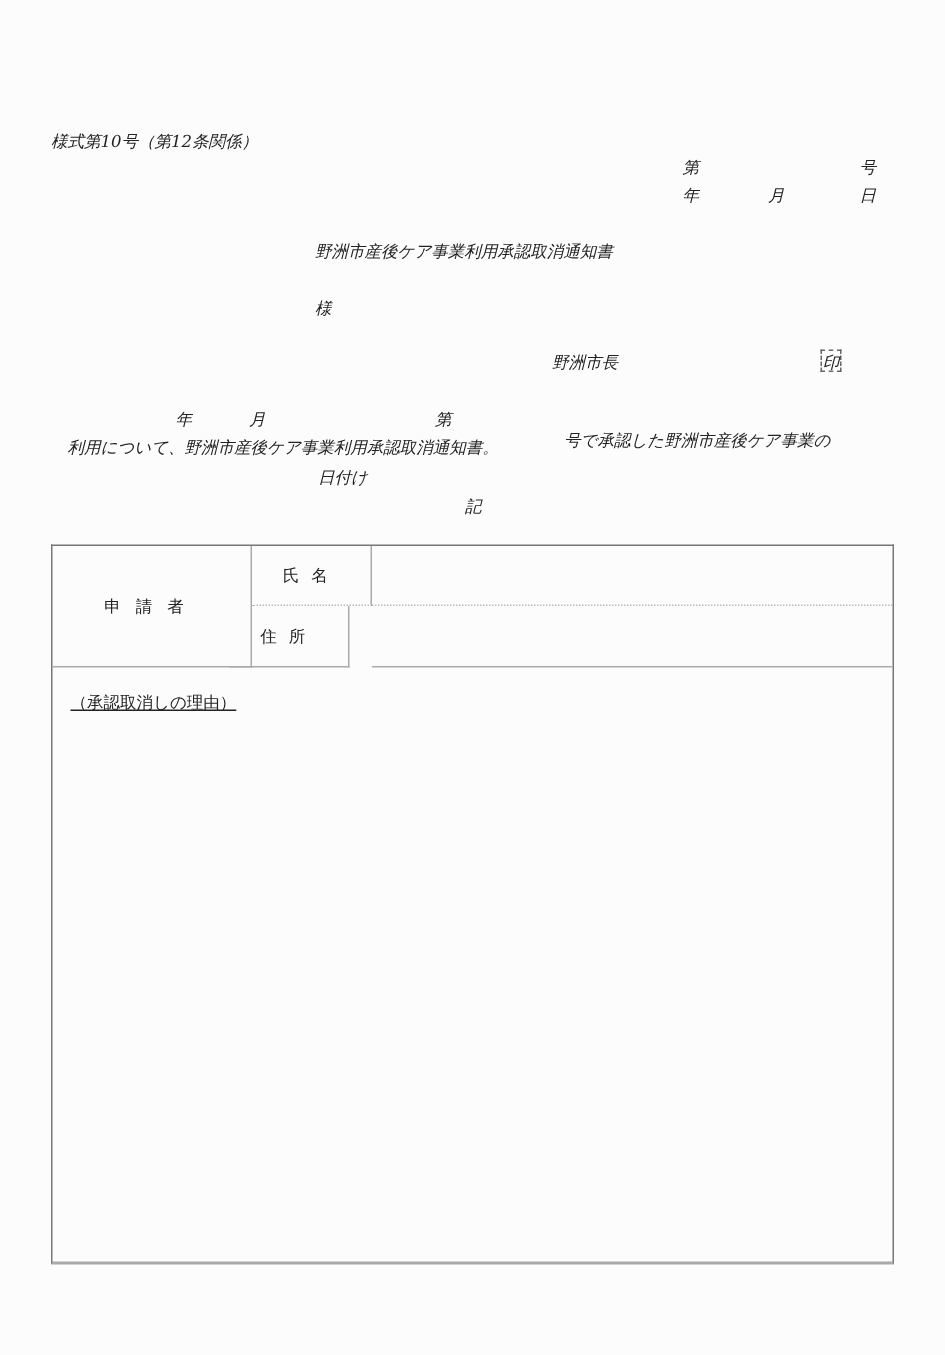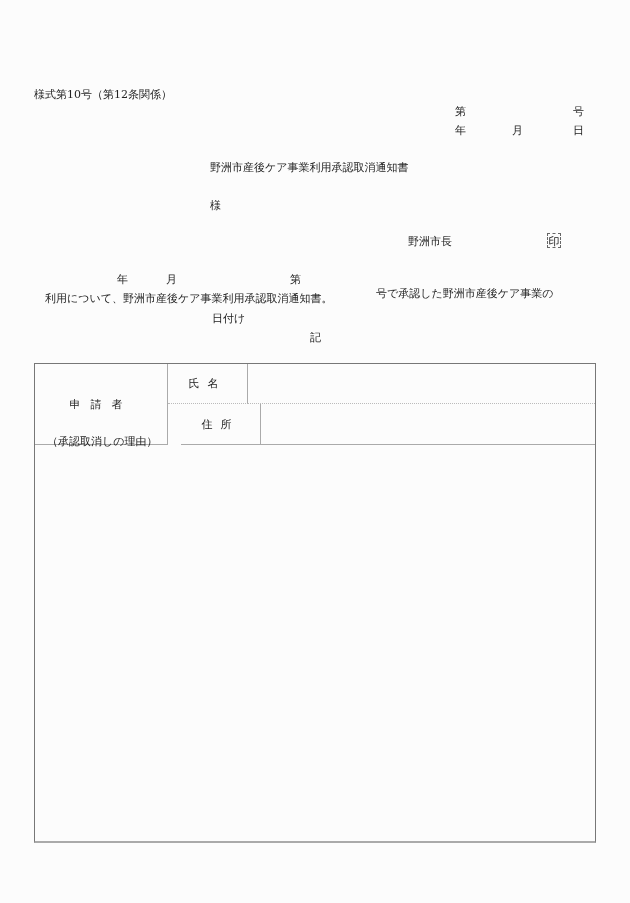--- a/index.html
+++ b/index.html
@@ -9,34 +9,34 @@
     }
     body {
       width: 630px;
       height: 903px;
       position: relative;
       overflow: hidden;
       font-family: "DejaVu Serif", "Liberation Serif", serif;
       color: #222;
       font-size: 11px;
     }
-    .abs { position: absolute; white-space: nowrap; line-height: 14px; }
+    .abs { position: absolute; white-space: nowrap; line-height: 14px; font-style: italic; }
 
     .form-number { left: 34px; top: 88px; }
 
     .num-dai { left: 455px; top: 105px; }
     .num-go  { left: 573px; top: 105px; }
     .date-nen { left: 455px; top: 124px; }
     .date-tsuki { left: 512px; top: 124px; }
     .date-nichi { left: 573px; top: 124px; }
 
     .title { left: 210px; top: 161px; text-align: right; }
     .addressee { left: 210px; top: 199px; }
 
-    .mayor { left: 408px; top: 235px; }
+    .mayor { left: 368px; top: 235px; }
     .seal {
       left: 547px; top: 233px;
       width: 14px; height: 15px;
       border: 1px dashed #666;
       line-height: 15px;
       text-align: center;
       font-size: 11px;
       box-sizing: border-box;
     }
 
@@ -79,34 +79,35 @@
       left: 133px; top: 0; width: 80px; height: 40px;
       border-right: 1px solid #aaa;
       border-bottom: 1px dotted #bbb;
       letter-spacing: 8px;
     }
     .name-value {
       left: 213px; top: 0; width: 347px; height: 40px;
       border-bottom: 1px dotted #bbb;
     }
     .address-label {
-      left: 146px; top: 40px; width: 80px; height: 41px;
+      left: 118px; top: 40px; width: 80px; height: 41px;
       border-right: 1px solid #aaa;
       border-bottom: 1px solid #aaa;
       letter-spacing: 8px;
     }
     .address-value {
       left: 213px; top: 40px; width: 347px; height: 41px;
       border-bottom: 1px solid #aaa;
     }
     .reason-label {
       position: absolute;
-      left: 12px; top: 71px;
+      left: 12px; top: 98px;
       line-height: 14px;
       white-space: nowrap;
+      text-decoration: underline;
     }
     .reason-area {
       position: absolute;
       left: 0; top: 97px; width: 560px; height: 380px;
       border: none;
       background: transparent;
     }
   </style>
 </head>
 <body>

